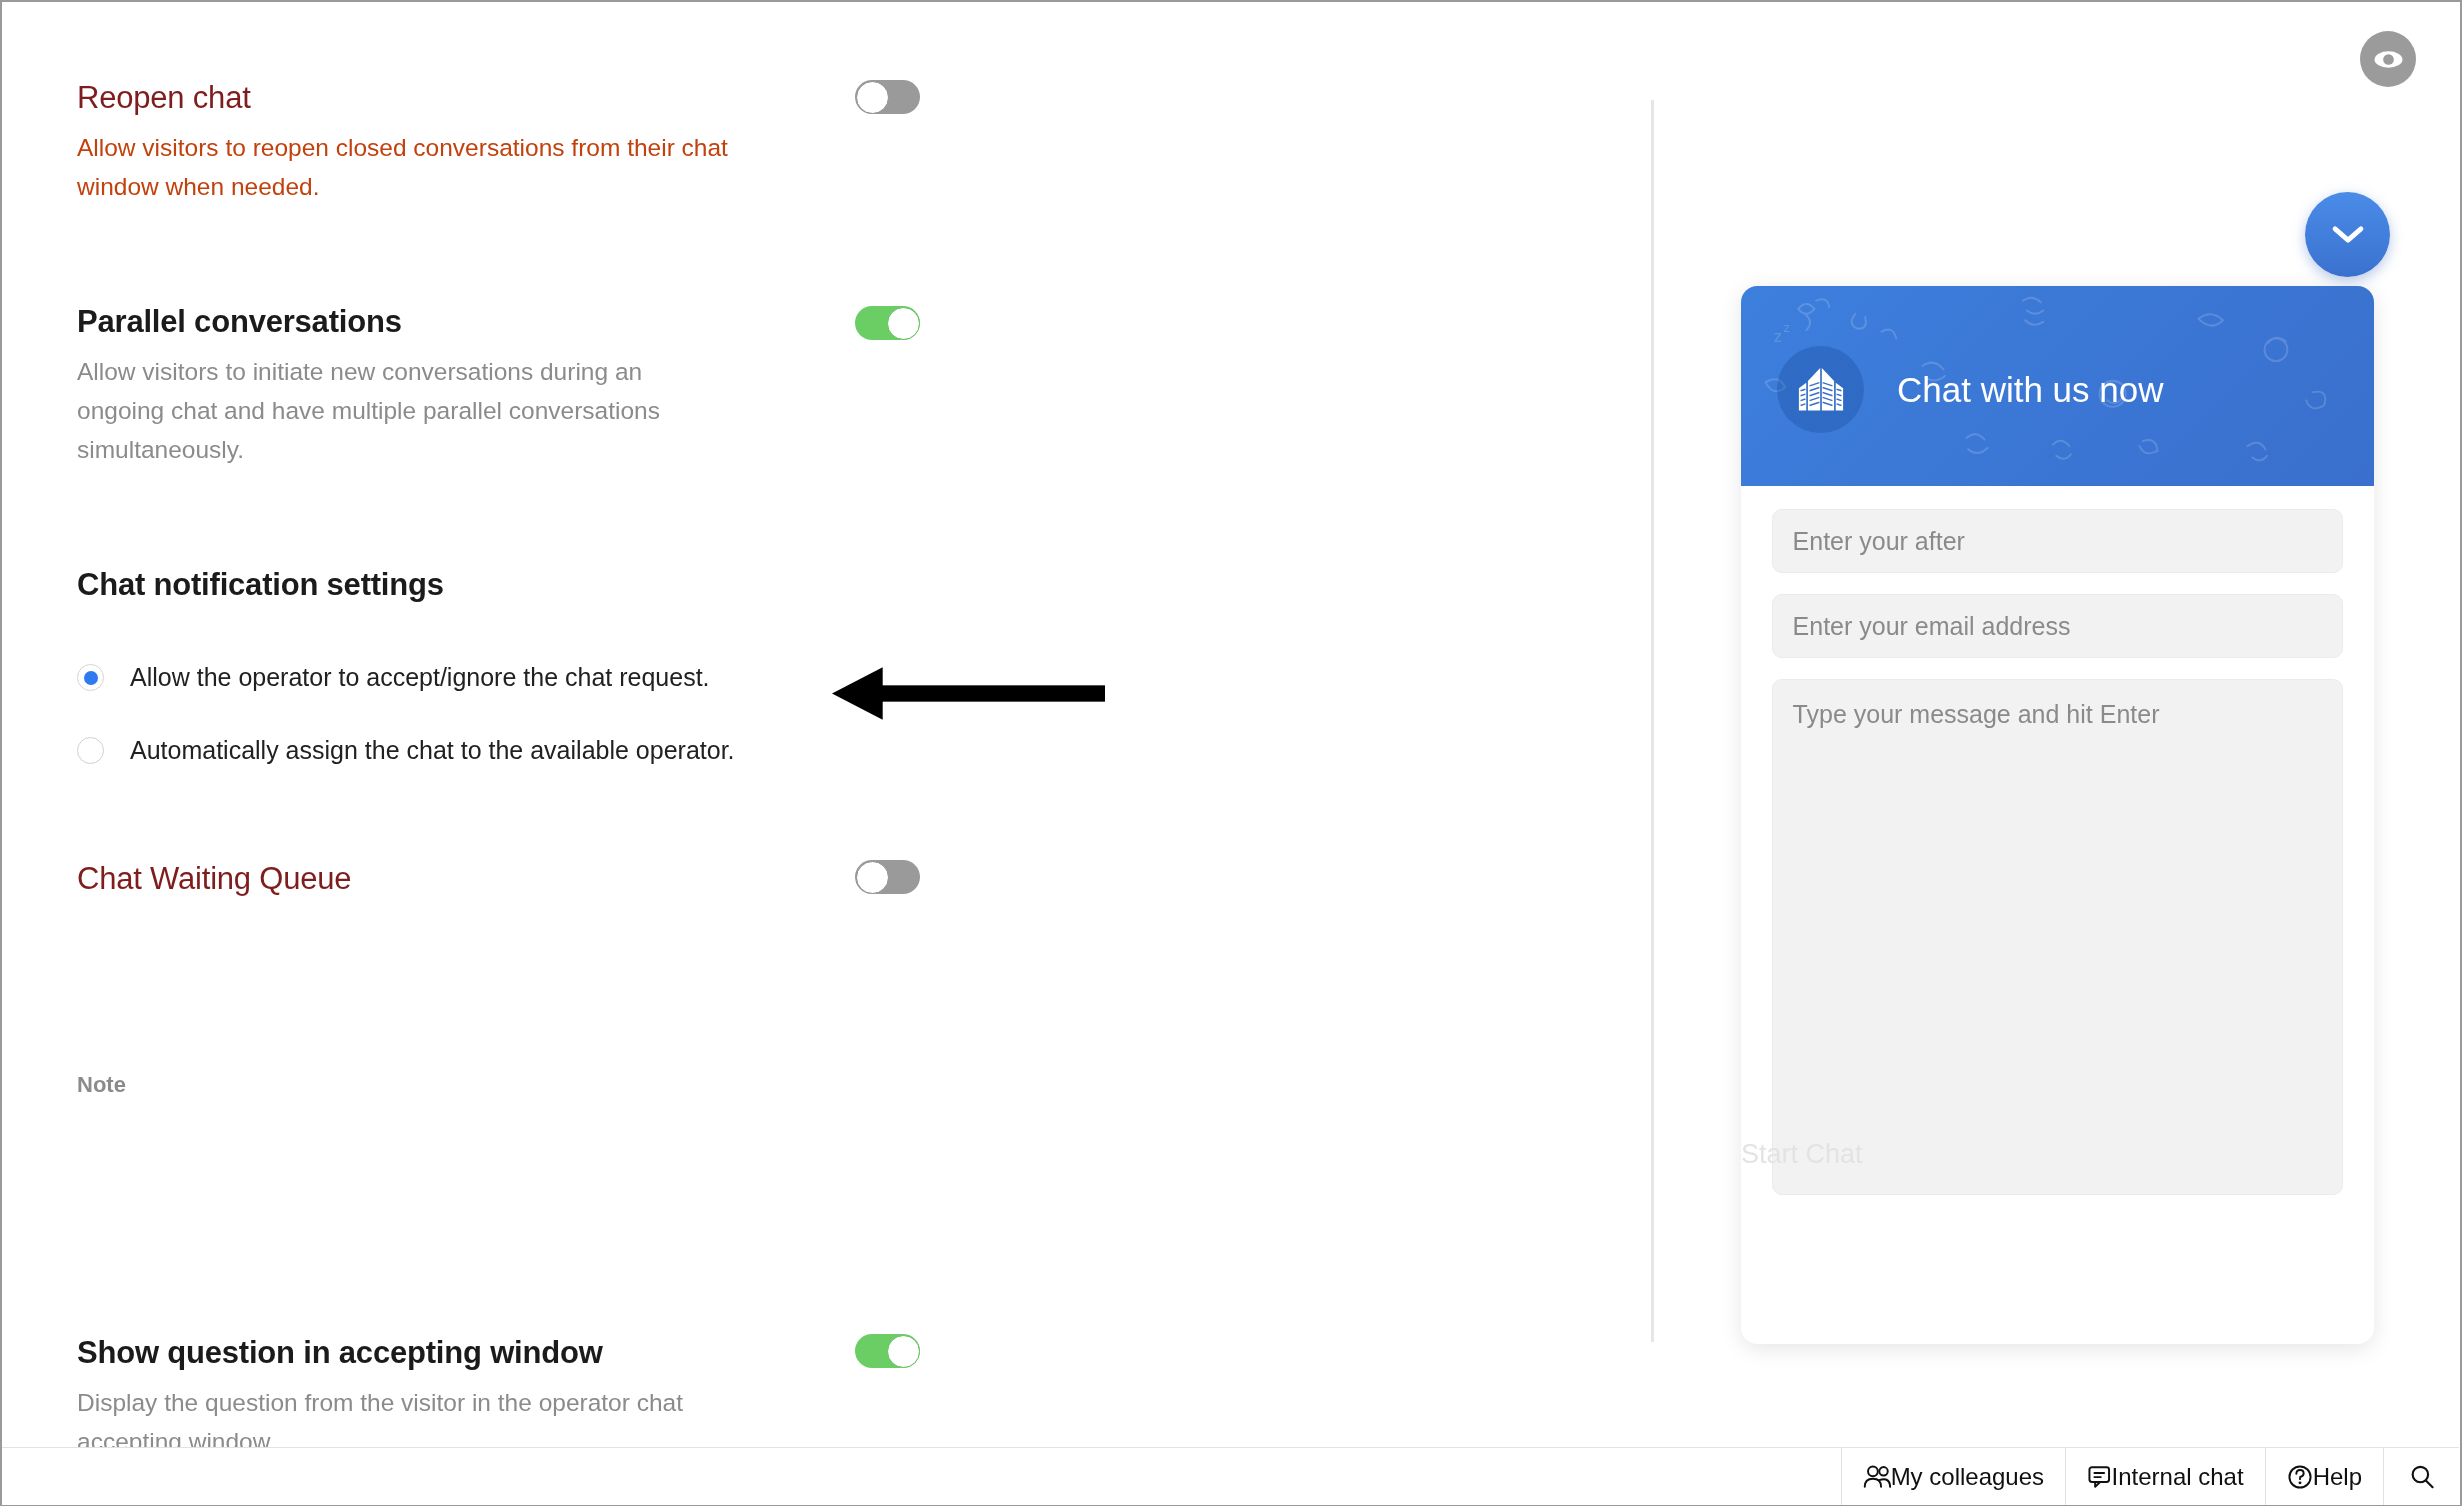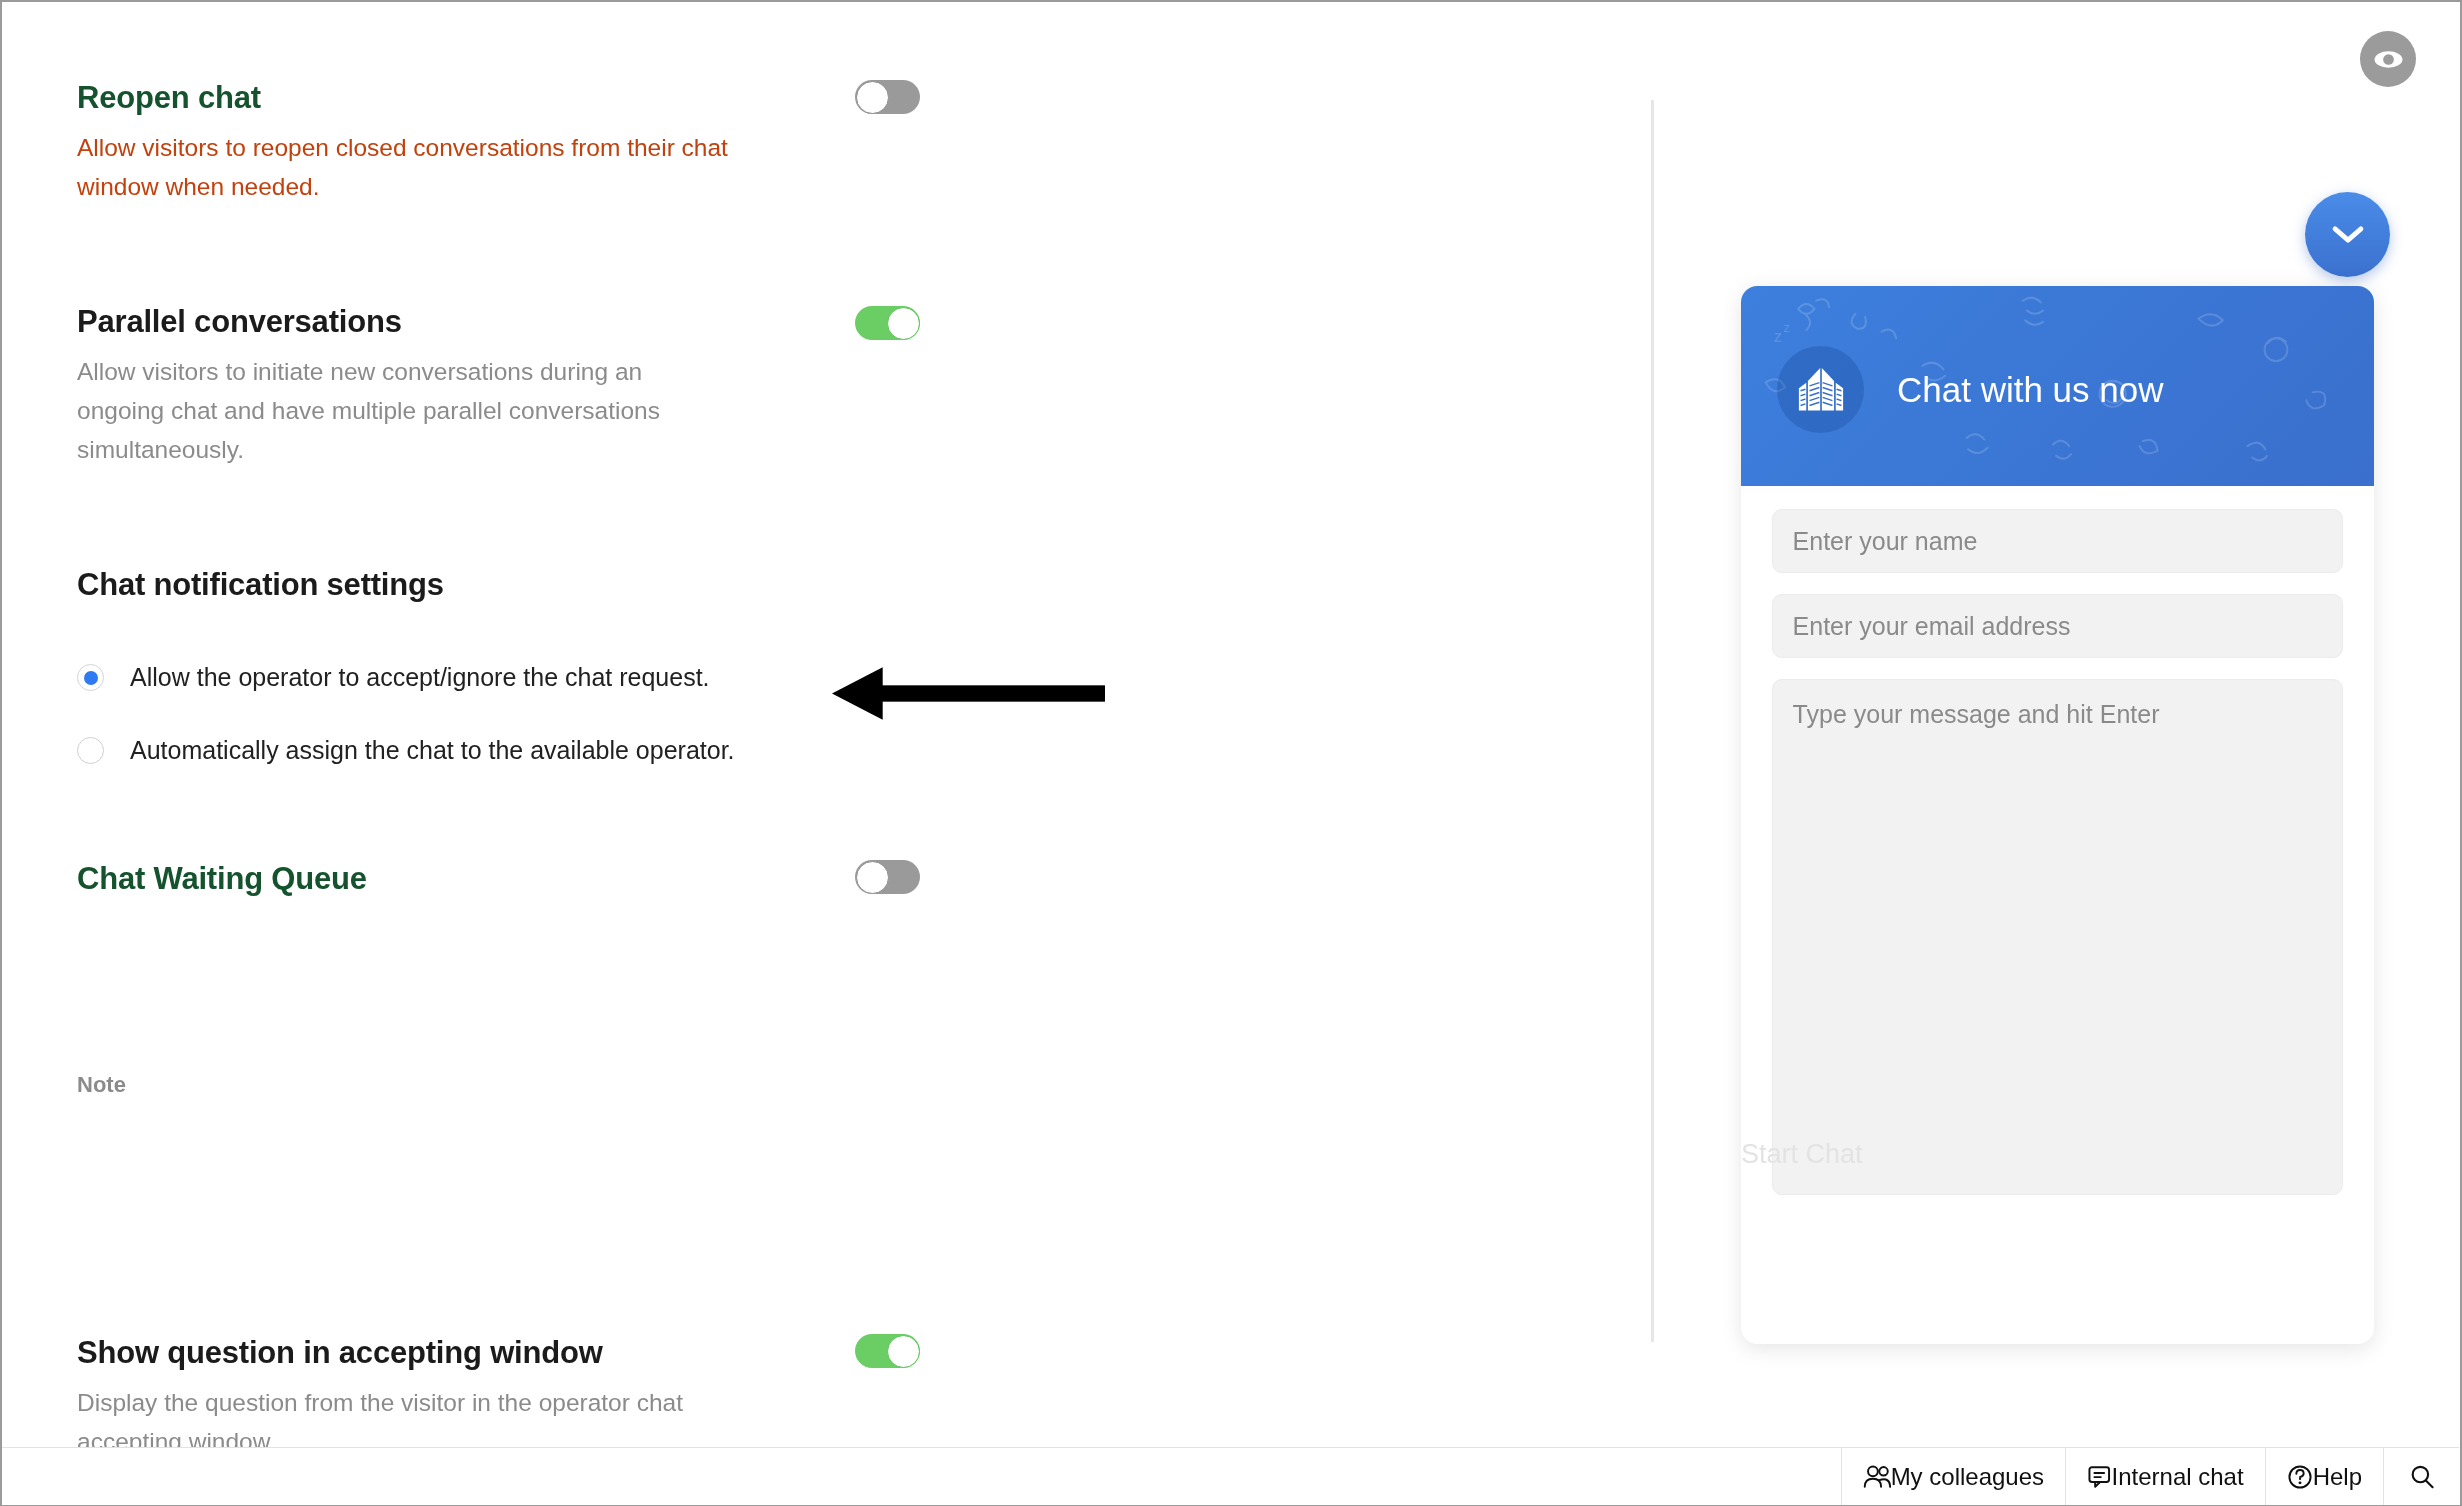--- a/index.html
+++ b/index.html
@@ -36,22 +36,22 @@
   }
   .setting-title {
     font-size: 31px;
     font-weight: 700;
     color: #1b1b1b;
     letter-spacing: -0.2px;
     margin: 0 0 11.4px 0;
     line-height: 1.25;
   }
   .setting-title.muted {
-    color: #14532d;
-    font-weight: 700;
+    color: #7f1d1d;
+    font-weight: 400;
   }
   .setting-desc {
     font-size: 24.5px;
     color: #8b8b8b;
     line-height: 1.58;
     margin: 0;
     font-weight: 400;
   }
   .setting-desc.lighter { color: #c2410c; }
 
@@ -423,21 +423,21 @@
                 <path d="M58 34 L52 32 M58 40 L52 38 M58 46 L52 44 M58 52 L52 50"></path>
               </g>
             </svg>
           </div>
           <div class="widget-title">Chat with us now</div>
         </div>
       </div>
 
       <div class="widget-body">
         <div class="field">
-          <span class="ph">Enter your name</span>
+          <span class="ph">Enter your after</span>
         </div>
         <div class="field">
           <span class="ph">Enter your email address</span>
         </div>
         <div class="textarea">
           <span class="ph">Type your message and hit Enter</span>
         </div>
         <div class="start-chat">
           <svg width="31" height="24.5" viewBox="0 0 38 30">
             <polygon points="2,6 36,15 2,24 10,15" fill="#e3e3e3"></polygon>

